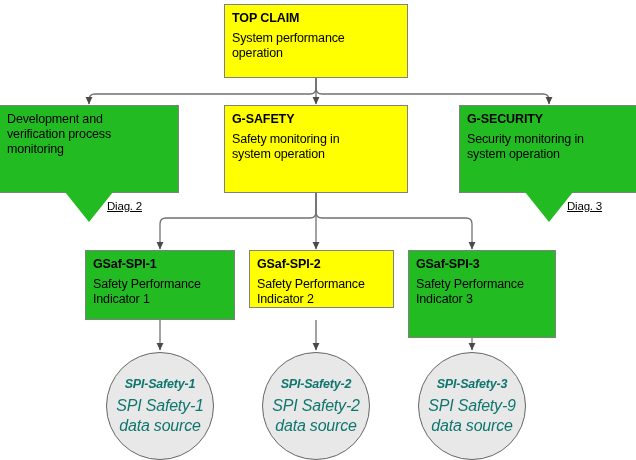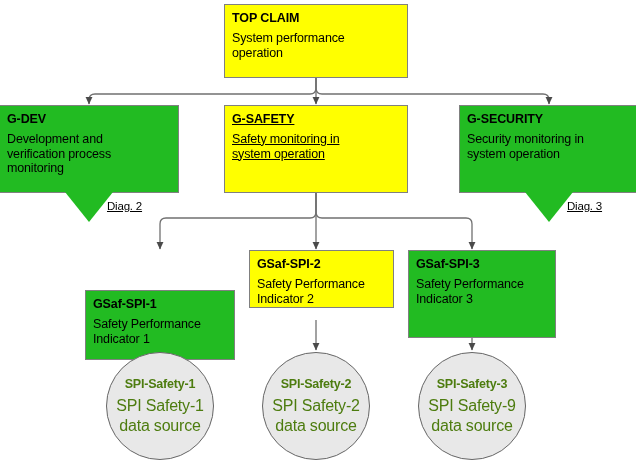--- a/index.html
+++ b/index.html
@@ -54,22 +54,23 @@
     position: absolute;
     box-sizing: border-box;
     background: #e8e8e8;
     border: 1px solid #666666;
     border-radius: 50%;
     display: flex;
     flex-direction: column;
     align-items: center;
     justify-content: center;
     text-align: center;
-    color: #4d7c0f;
+    color: #0f766e;
     line-height: 1.2;
+    font-style: italic;
   }
   .circle .title {
     font-size: 12.5px;
     font-weight: bold;
     letter-spacing: -0.2px;
     margin-bottom: 4px;
     white-space: nowrap;
   }
   .circle .desc {
     font-size: 16px;
@@ -137,45 +138,44 @@
     </g>
   </svg>
 
   <div class="node goal-yellow" style="left:224px; top:4px; width:184px; height:74px;">
     <div class="title">TOP CLAIM</div>
     <div class="desc">System performance
 operation</div>
   </div>
 
   <div class="node goal-green" style="left:-1px; top:105px; width:180px; height:88px;">
-    <div class="title">G-DEV</div>
     <div class="desc">Development and
 verification process
 monitoring</div>
   </div>
 
-  <div class="node goal-yellow" style="left:224px; top:105px; width:184px; height:88px;text-decoration:underline;">
+  <div class="node goal-yellow" style="left:224px; top:105px; width:184px; height:88px;">
     <div class="title">G-SAFETY</div>
     <div class="desc">Safety monitoring in
 system operation</div>
   </div>
 
   <div class="node goal-green" style="left:459px; top:105px; width:180px; height:88px;">
     <div class="title">G-SECURITY</div>
     <div class="desc">Security monitoring in
 system operation</div>
   </div>
 
   <div class="away-tri" style="left:65px; top:192px;"></div>
   <div class="away-label" style="left:107px; top:200px;">Diag. 2</div>
 
   <div class="away-tri" style="left:525px; top:192px;"></div>
   <div class="away-label" style="left:567px; top:200px;">Diag. 3</div>
 
-  <div class="node goal-green" style="left:85px; top:250px; width:150px; height:70px;margin-top:40px;">
+  <div class="node goal-green" style="left:85px; top:250px; width:150px; height:70px;">
     <div class="title">GSaf-SPI-1</div>
     <div class="desc">Safety Performance
 Indicator 1</div>
   </div>
 
   <div class="node goal-yellow" style="left:249px; top:250px; width:145px; height:58px;">
     <div class="title">GSaf-SPI-2</div>
     <div class="desc">Safety Performance
 Indicator 2</div>
   </div>

